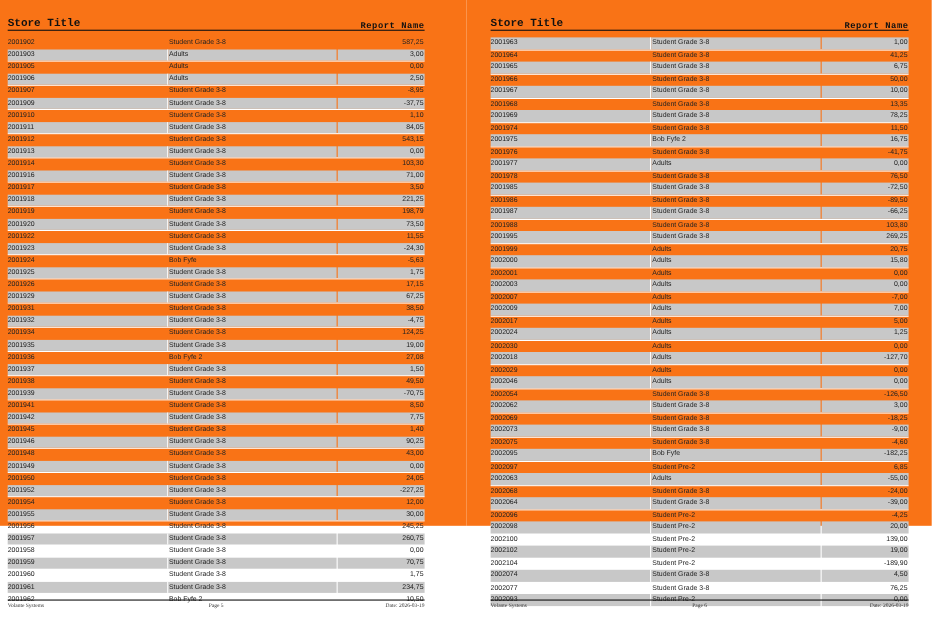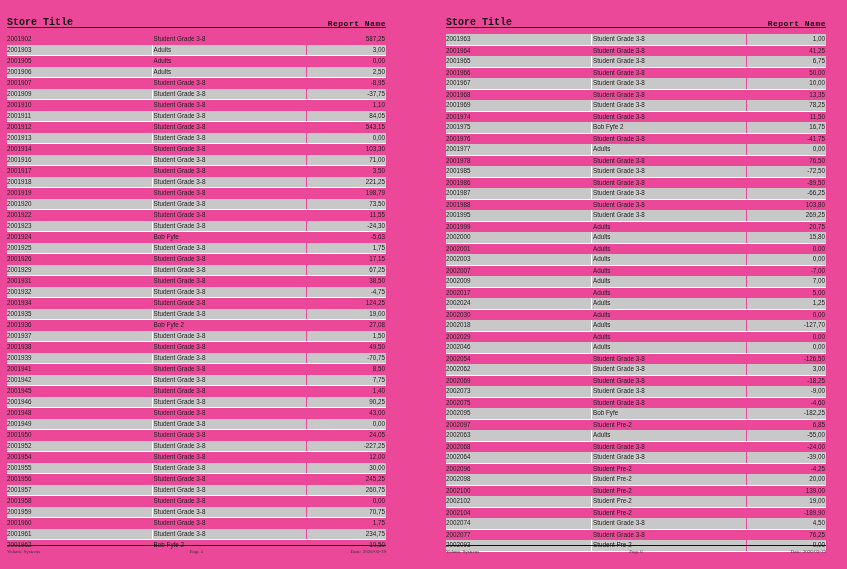--- a/index.html
+++ b/index.html
@@ -1,17 +1,17 @@
 <!DOCTYPE html>
 <html><head>
 <meta charset="utf-8">
 <style>
   html, body { margin: 0; padding: 0; background: #ffffff; }
   body { width: 847px; height: 569px; position: relative; overflow: hidden; font-family: "Liberation Sans", sans-serif; }
-  .page { position: absolute; top: 0; width: 424px; height: 569px; background: #ec4899; }
+  .page { position: absolute; top: 0; width: 424px; height: 478px; background: #f97316; }
   .page.left { left: 0; }
   .page.right { left: 424px; width: 423px; }
   .header { position: absolute; top: 14px; height: 14px; display: flex; justify-content: space-between; align-items: flex-end; font-family: "Liberation Mono", monospace; font-weight: bold; color: #111; }
   .page.left .header { left: 7px; width: 379px; }
   .page.right .header { left: 22px; width: 380px; }
   .header .store { font-size: 10px; letter-spacing: 0px; }
   .header .report { font-size: 8px; letter-spacing: 0.5px; }
   .header-rule { position: absolute; top: 27px; height: 0; border-top: 1.5px solid #111; }
   .page.left .header-rule { left: 7px; width: 379px; }
   .page.right .header-rule { left: 22px; width: 380px; }

